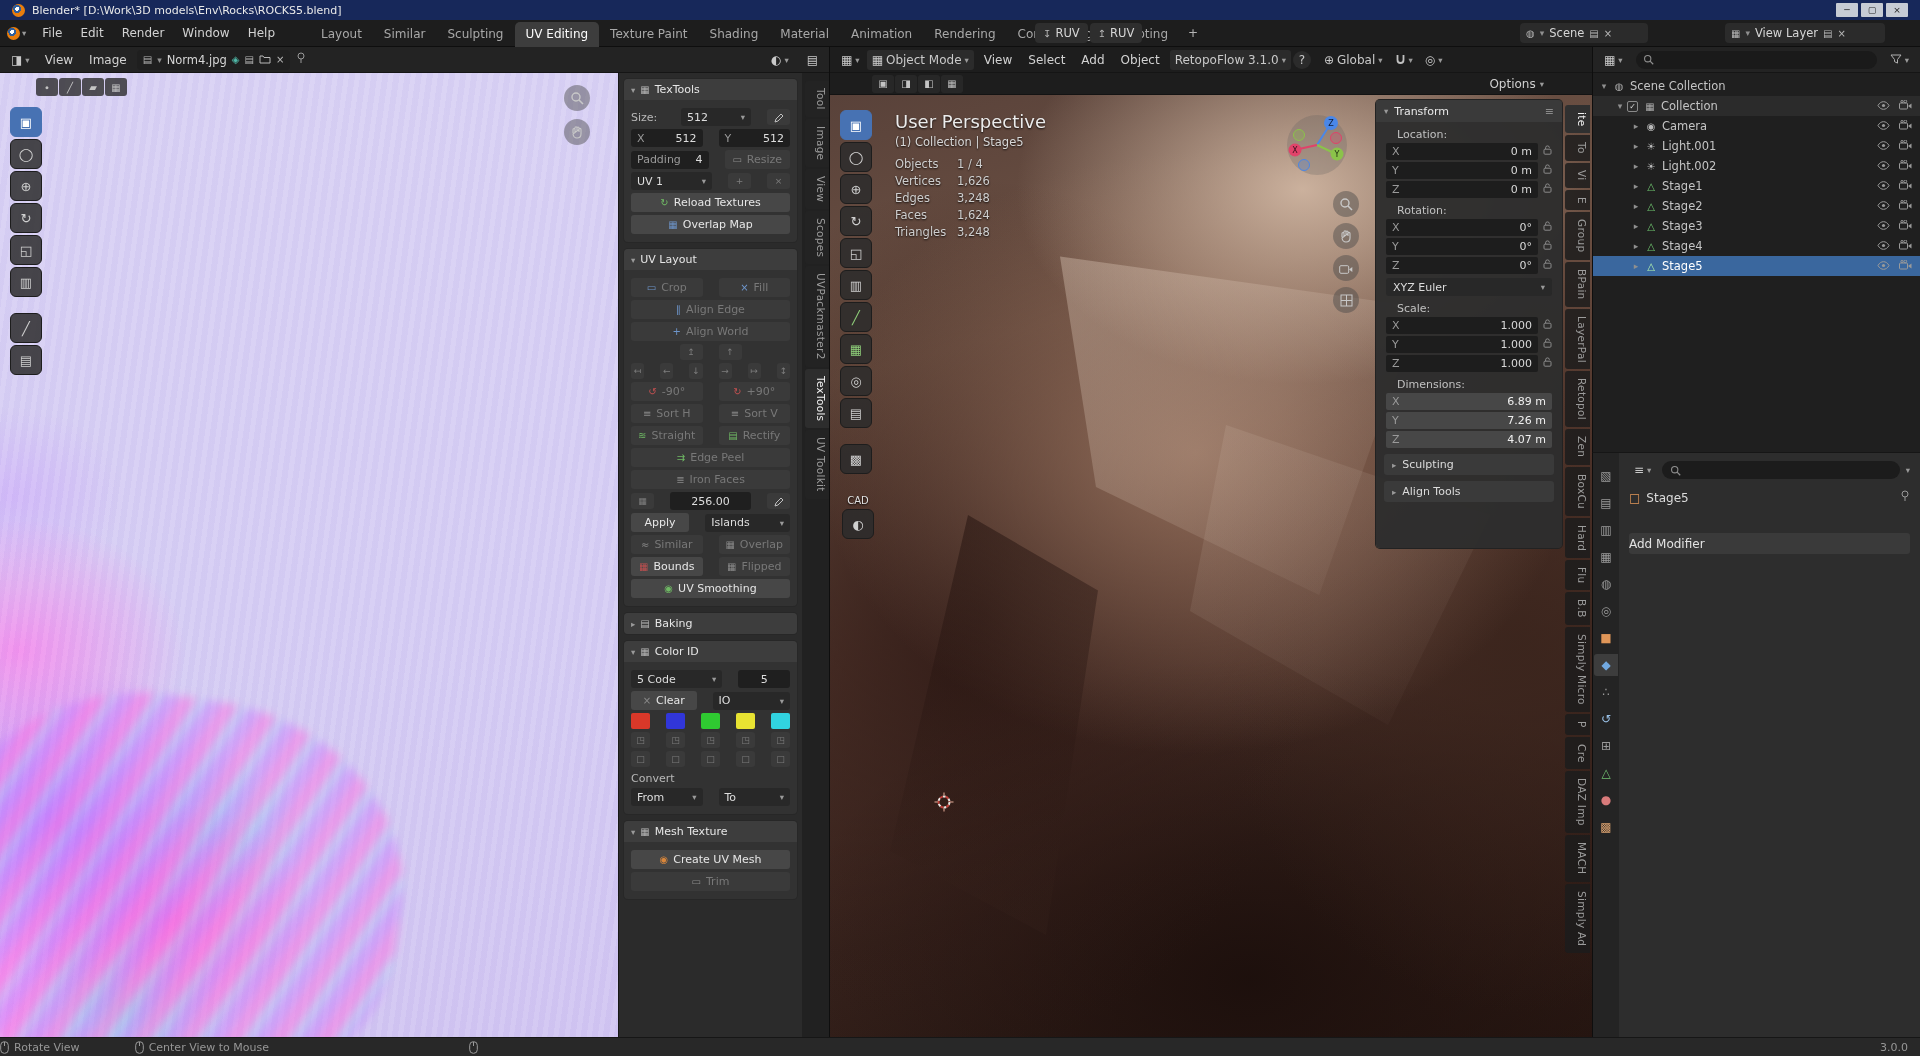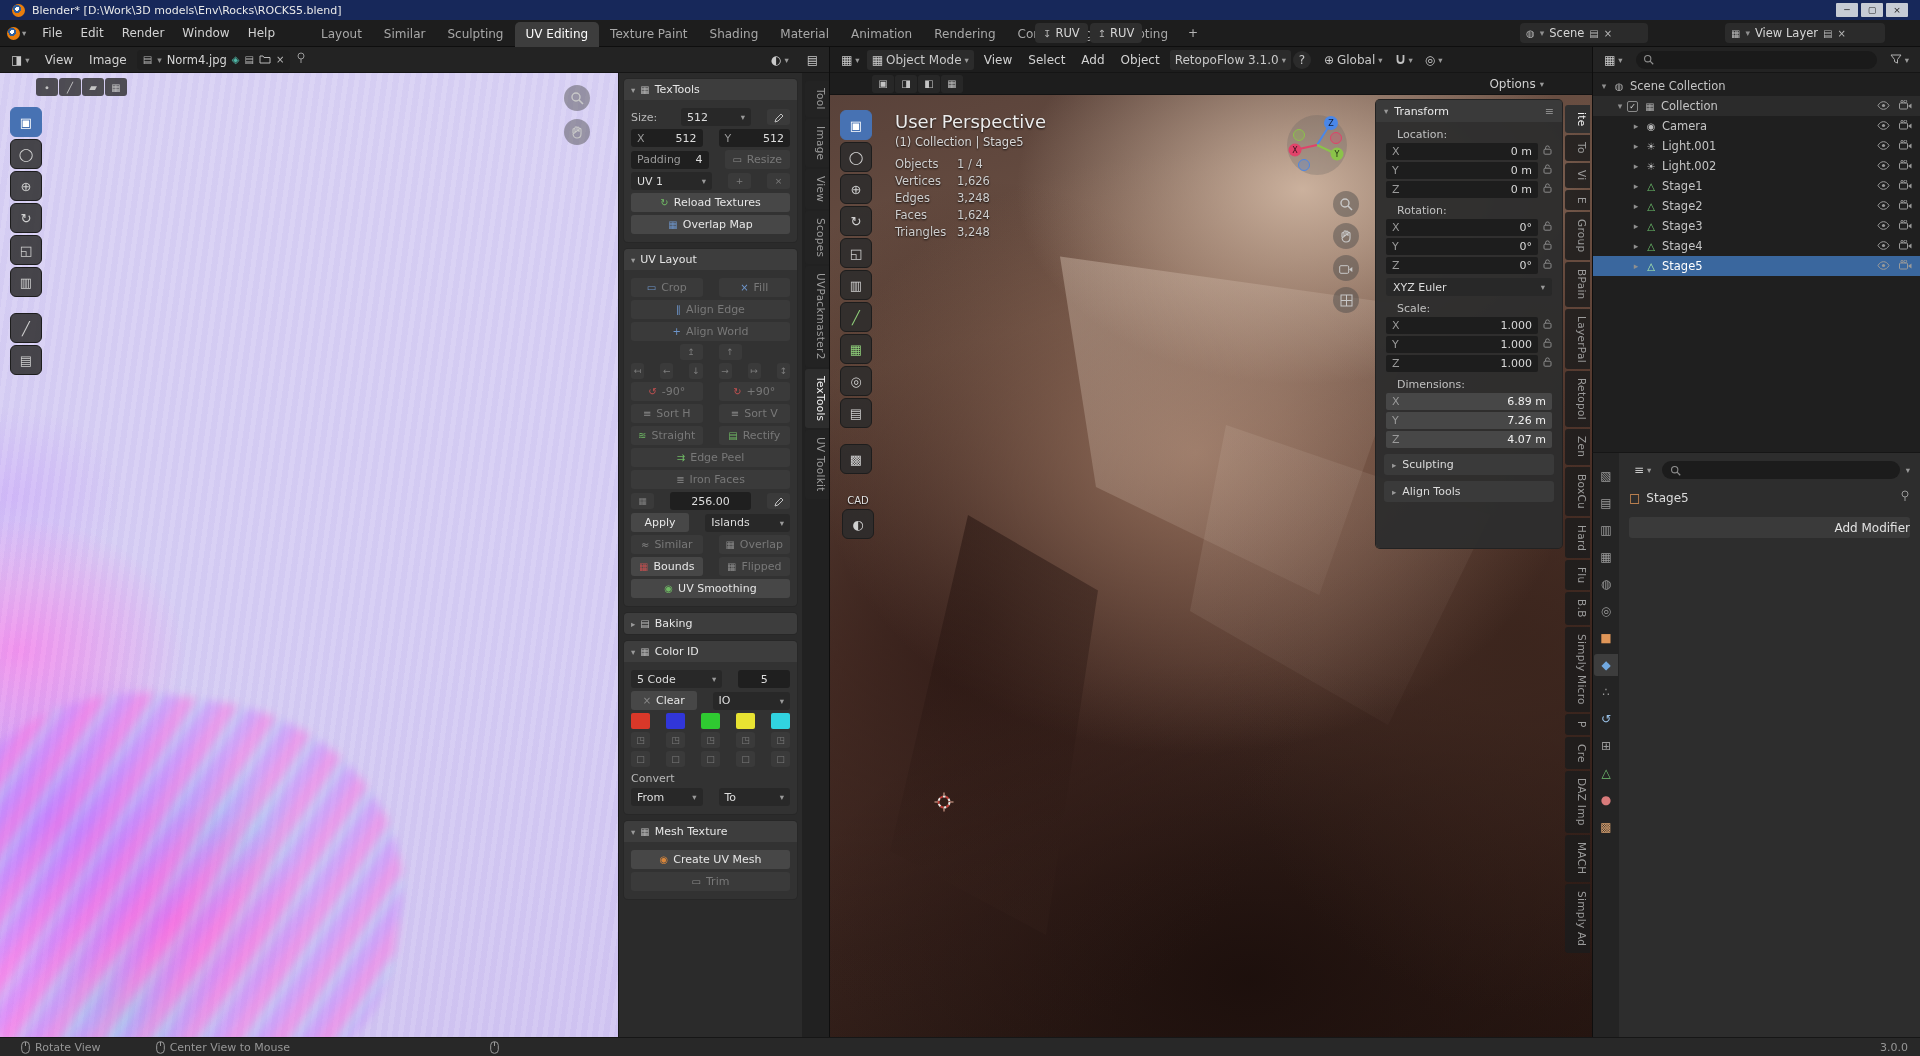--- a/index.html
+++ b/index.html
@@ -120,21 +120,21 @@
 .ind1{padding-left:20px}.ind2{padding-left:36px}
 
 #properties{left:1592px;top:452px;width:328px;height:585px;background:#2d2d2d;border-left:1px solid #0e0e0e;border-top:1px solid #161616}
 .prop-strip{position:absolute;left:0;top:0;width:26px;bottom:0;background:#242424;display:flex;flex-direction:column;align-items:center;padding-top:12px;gap:5px}
 .prop-tab{width:24px;height:22px;display:flex;align-items:center;justify-content:center;font-size:12px;border-radius:3px 0 0 3px}
 .prop-tab.active{background:#3d3d3d}
 .prop-main{position:absolute;left:26px;top:0;right:0;bottom:0;padding:7px 10px}
 .prop-search-row{display:flex;align-items:center;gap:6px}
 .prop-search{flex:1;height:18px;background:#1c1c1c;border-radius:9px;display:flex;align-items:center;gap:6px;padding:0 8px}
 .prop-crumb{display:flex;align-items:center;gap:6px;margin-top:10px;color:#dcdcdc}
-.add-mod{margin-top:12px;height:21px;background:#3a3a3a;border-radius:3px;display:flex;align-items:center;justify-content:flex-end;color:#e2e2e2}
+.add-mod{margin-top:28px;height:21px;background:#3a3a3a;border-radius:3px;display:flex;align-items:center;justify-content:flex-start;color:#e2e2e2}
 
 #statusbar{left:0;top:1037px;width:1920px;height:19px;background:#282828;border-top:1px solid #161616;display:flex;align-items:center;color:#969696;font-size:11px}
 .sb-item{display:flex;align-items:center;gap:5px}
 
 .cursor3d{position:absolute;left:104px;top:697px;width:20px;height:20px}
 
 .gizmo{position:absolute;left:455px;top:18px}
 </style>
 </head>
 <body>
@@ -1136,21 +1136,21 @@
               <line x1="5" y1="7" x2="5" y2="11" stroke="#9a9a9a"></line>
             </svg></span>
       </div>
       <div class="add-mod">
         <span>Add Modifier</span>
       </div>
     </div>
   </div>
 
   <div id="statusbar" class="abs">
-    <span class="sb-item" style="margin-left:21px">
+    <span class="sb-item" style="margin-left:0">
       <svg width="9" height="13" viewBox="0 0 9 13">
           <rect x="0.7" y="0.7" width="7.6" height="11.6" rx="3.6" fill="none" stroke="#9a9a9a"></rect>
           <line x1="4.5" y1="1" x2="4.5" y2="5" stroke="#9a9a9a"></line>
         </svg>
       <span>Rotate View</span>
     </span>
     <span class="sb-item" style="margin-left:55px">
       <svg width="9" height="13" viewBox="0 0 9 13">
           <rect x="0.7" y="0.7" width="7.6" height="11.6" rx="3.6" fill="none" stroke="#9a9a9a"></rect>
           <line x1="4.5" y1="1" x2="4.5" y2="5" stroke="#9a9a9a"></line>

